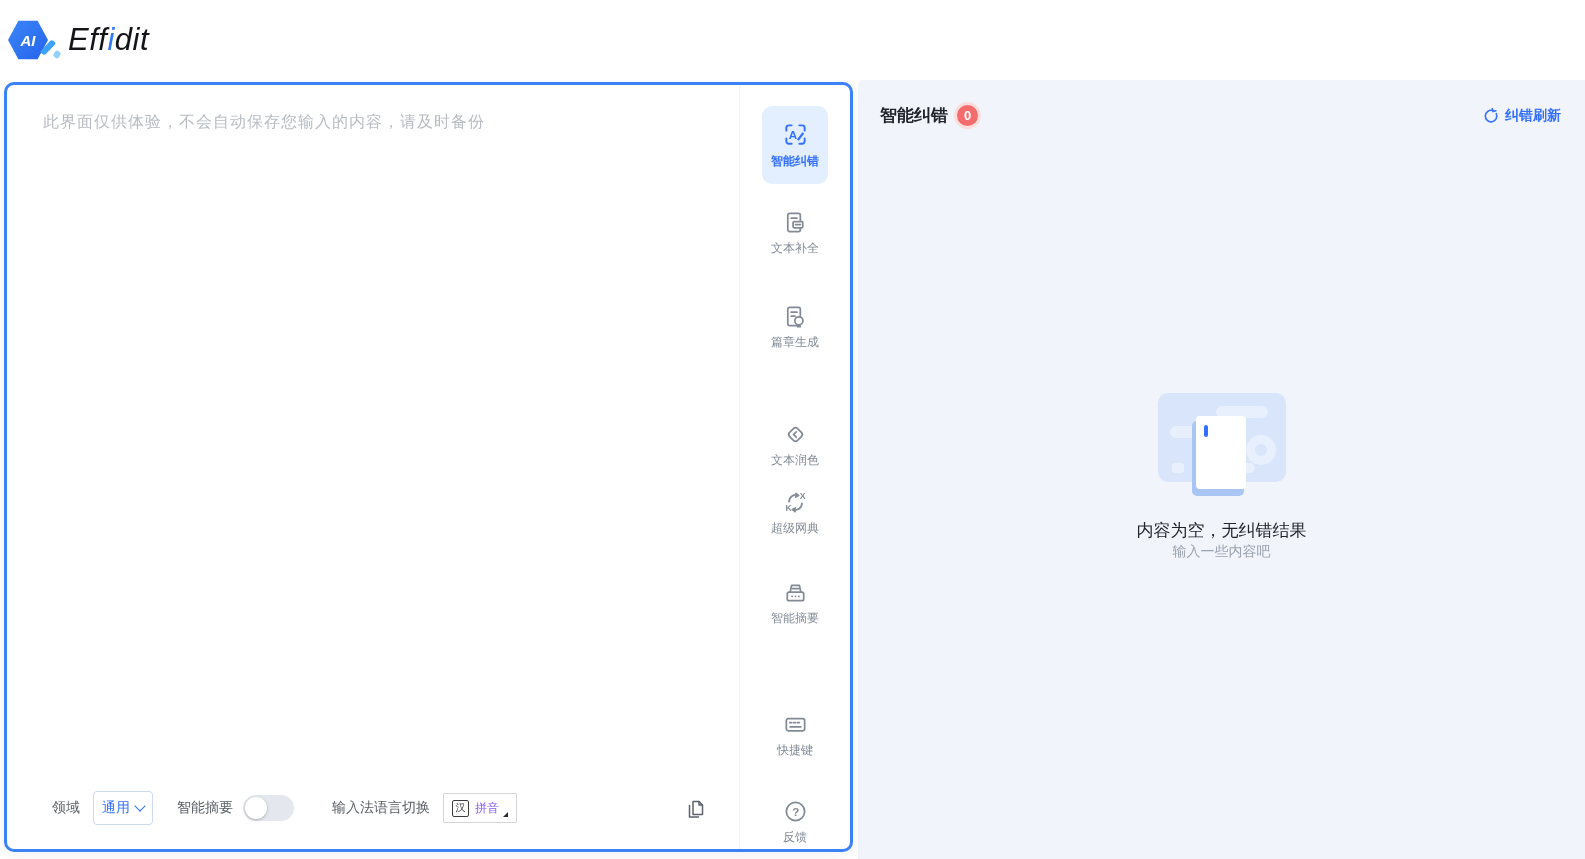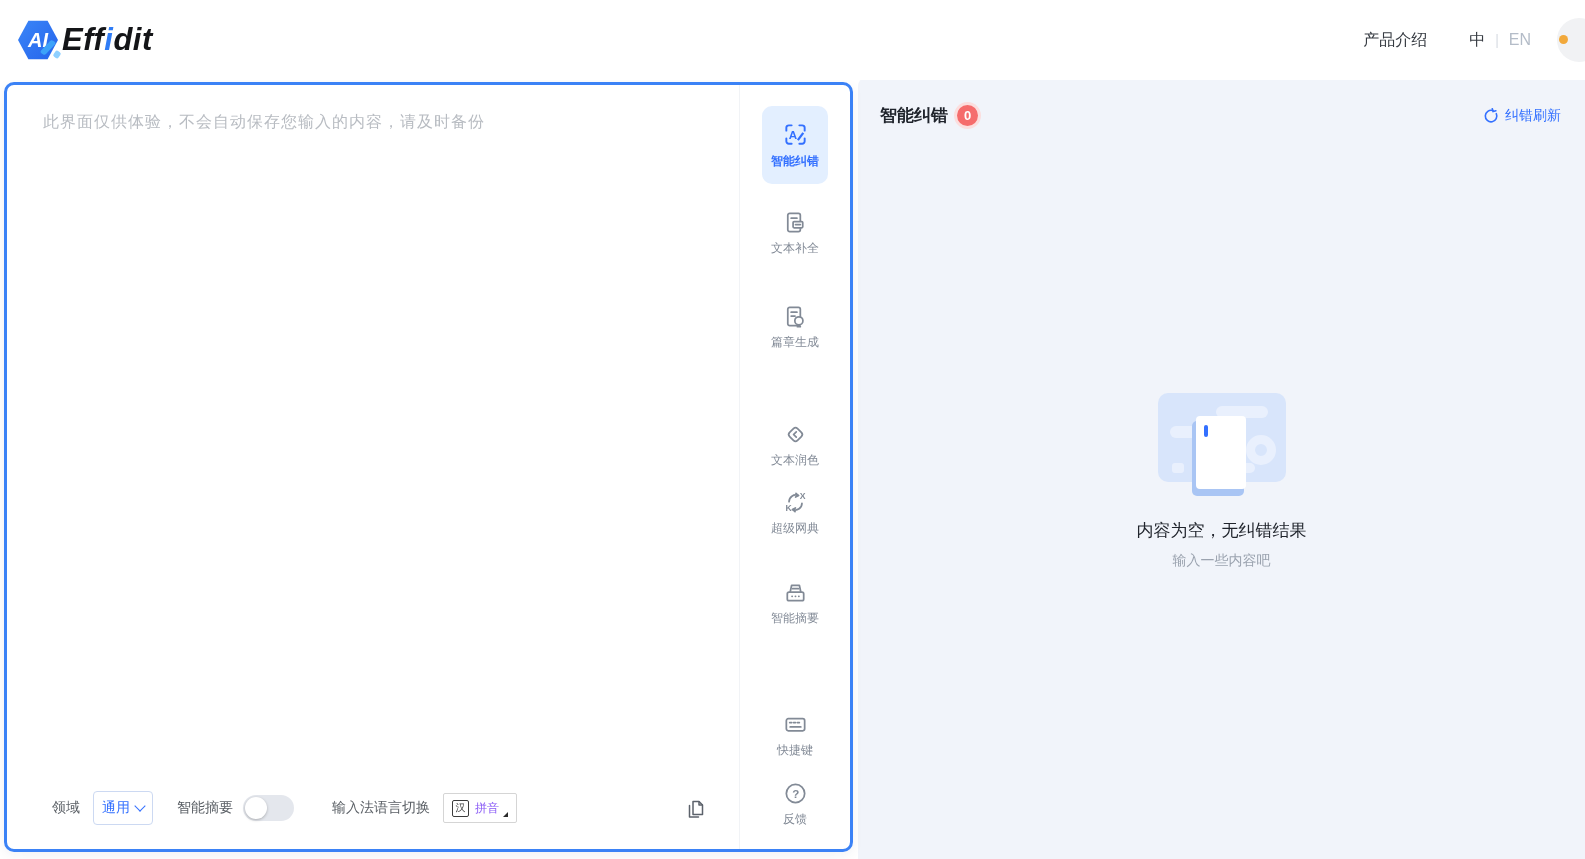--- a/index.html
+++ b/index.html
@@ -5,28 +5,28 @@
   html,body{margin:0;padding:0}
   body{
     width:1585px;height:859px;position:relative;overflow:hidden;background:#fff;
     font-family:"Liberation Sans","DejaVu Sans",sans-serif;
     -webkit-font-smoothing:antialiased;
   }
   
   .app-header{position:absolute;top:0;left:0;width:100%;height:80px;display:flex;align-items:center;background:#fff;z-index:5}
   .logo{display:flex;align-items:center;margin-left:8px;cursor:pointer}
   .logo-mark{position:relative;width:54px;height:46px}
-  .hex{position:absolute;left:10px;top:3px;width:40px;height:40px;
+  .hex{position:absolute;left:0;top:3px;width:40px;height:40px;
     background:linear-gradient(135deg,#3b86f8,#2563eb);
     clip-path:polygon(26% 2%,74% 2%,100% 50%,74% 98%,26% 98%,0 50%);
     display:flex;align-items:center;justify-content:center;
-    color:#fff;font-style:italic;font-weight:900;font-size:20px}
+    color:#fff;font-style:italic;font-weight:900;font-size:15px}
   .pen1{position:absolute;left:37px;top:22px;width:6px;height:17px;background:#3da2f9;border-radius:2px;transform:rotate(35deg) skewX(-8deg)}
   .pen2{position:absolute;left:46px;top:34px;width:6px;height:7px;background:#8fd0ff;border-radius:2px;transform:rotate(35deg)}
-  .brand{font-size:31px;font-weight:700;font-style:italic;color:#141518;letter-spacing:.5px}
+  .brand{font-size:31px;font-weight:400;font-style:italic;color:#141518;margin-left:6px;letter-spacing:.5px}
   .brand .blue-i{color:#2f7cf6}
   .header-nav{margin-left:auto;display:flex;align-items:center}
   .nav-intro{font-size:16px;color:#363b42;margin-right:42px;cursor:pointer}
   .lang-zh{font-size:16px;color:#363b42;cursor:pointer}
   .lang-div{color:#d9dde3;margin:0 10px;font-size:14px}
   .lang-en{font-size:16px;color:#b4bcc8;cursor:pointer}
   .avatar{width:44px;height:44px;border-radius:50%;background:#f1f2f4;margin-left:26px;margin-right:-16px;position:relative;flex:none;cursor:pointer}
   .avatar-dot{position:absolute;left:2px;top:17px;width:9px;height:9px;border-radius:50%;background:#f2a93b}
   
   .card{position:absolute;left:4px;top:82px;width:849px;height:770px;background:#fff;
@@ -51,66 +51,57 @@
   .tri{width:0;height:0;border-style:solid;border-width:0 0 5px 5px;border-color:transparent transparent #2b2b2b transparent;align-self:flex-end;margin-bottom:5px;margin-left:-2px}
   .spacer{flex:1}
   .copy-btn{width:24px;height:24px;color:#5c626b;cursor:pointer;flex:none}
   
   .toolbar{width:111px;border-left:1px solid #f1f3f6;display:flex;flex-direction:column;align-items:center;padding-top:21px;box-sizing:border-box;flex:none}
   .t-item{display:flex;flex-direction:column;align-items:center;color:#828a96;cursor:pointer}
   .t-label{font-size:12px;margin-top:4px;color:#828a96;white-space:nowrap}
   .t-item.active{width:66px;height:78px;background:#e3efff;border-radius:10px;justify-content:center;color:#3370ff;margin-bottom:25px}
   .t-item.active .t-label{color:#3370ff;font-weight:700;margin-top:5px}
   .mb46{margin-bottom:46px}.mb48{margin-bottom:70px}.mb50{margin-bottom:20px}
-  .mb42{margin-bottom:42px}.mb84{margin-bottom:84px}.mb31{margin-bottom:21px}
+  .mb42{margin-bottom:42px}.mb84{margin-bottom:84px}.mb31{margin-bottom:39px}
   
   .results{position:absolute;left:858px;top:78px;width:727px;height:781px;background:#f1f4fa;border-top-left-radius:8px;z-index:1}
   .r-head{display:flex;align-items:center;padding:26px 24px 0 22px}
   .r-title{font-size:17px;font-weight:700;color:#20242c}
   .r-badge{margin-left:9px;min-width:21px;height:21px;line-height:21px;padding:0 4px;border-radius:11px;
     background:#f56c6c;box-shadow:0 0 0 3px #fbdede;color:#fff;font-size:13px;font-weight:700;text-align:center;box-sizing:border-box}
-  .r-refresh{margin-left:auto;display:flex;align-items:center;gap:6px;color:#3370ff;font-size:14px;font-weight:400;cursor:pointer}
+  .r-refresh{margin-left:auto;display:flex;align-items:center;gap:6px;color:#3370ff;font-size:14px;font-weight:700;cursor:pointer}
   .empty{position:absolute;top:315px;left:0;right:0;text-align:center}
   .illus{position:relative;width:128px;height:102px;margin:0 auto}
   .i-bg{position:absolute;left:0;top:0;width:128px;height:89px;border-radius:10px;background:#d8e5fb}
   .i-bar1{position:absolute;left:58px;top:13px;width:52px;height:12px;border-radius:6px;background:#e9f0fd}
   .i-bar2{position:absolute;left:12px;top:33px;width:60px;height:12px;border-radius:6px;background:#e9f0fd}
   .i-donut{position:absolute;left:88px;top:42px;width:12px;height:12px;border:9px solid #e9f0fd;border-radius:50%}
   .i-bar3{position:absolute;left:73px;top:70px;width:24px;height:10px;border-radius:5px;background:#e9f0fd}
   .i-sq{position:absolute;left:14px;top:70px;width:12px;height:10px;border-radius:3px;background:#e9f0fd}
   .i-docshadow{position:absolute;left:34px;top:28px;width:52px;height:75px;border-radius:5px;background:#a9c5f4}
   .i-doc{position:absolute;left:38px;top:23px;width:50px;height:73px;border-radius:4px;background:#fff}
   .i-tick{position:absolute;left:8px;top:9px;width:4px;height:12px;border-radius:2px;background:#3370ff}
   .e-title{margin-top:24px;font-size:17px;font-weight:400;color:#20242c}
-  .e-sub{margin-top:10px;font-size:14px;color:#9ba3af}
+  .e-sub{margin-top:1px;font-size:14px;color:#9ba3af}
   svg{display:block}
 </style>
 </head>
 <body>
 
 <header class="app-header">
   <div class="logo">
     <div class="logo-mark">
       <div class="hex">
           <span>AI</span>
         </div>
       <div class="pen1"></div>
       <div class="pen2"></div>
     </div>
     <div class="brand"><span>Eff</span><span class="blue-i">i</span><span>dit</span></div>
   </div>
-  <nav class="header-nav">
-    <span class="nav-intro">产品介绍</span>
-    <span class="lang-zh">中</span>
-    <span class="lang-div">|</span>
-    <span class="lang-en">EN</span>
-    <div class="avatar">
-        <span class="avatar-dot"></span>
-      </div>
-  </nav>
 </header>
 
 <section class="card">
   <div class="editor">
     <div class="placeholder">此界面仅供体验，不会自动保存您输入的内容，请及时备份</div>
 
     <div class="editor-footer">
       <span class="ef-label">领域</span>
       <div class="domain-select">
         <span>通用</span>

